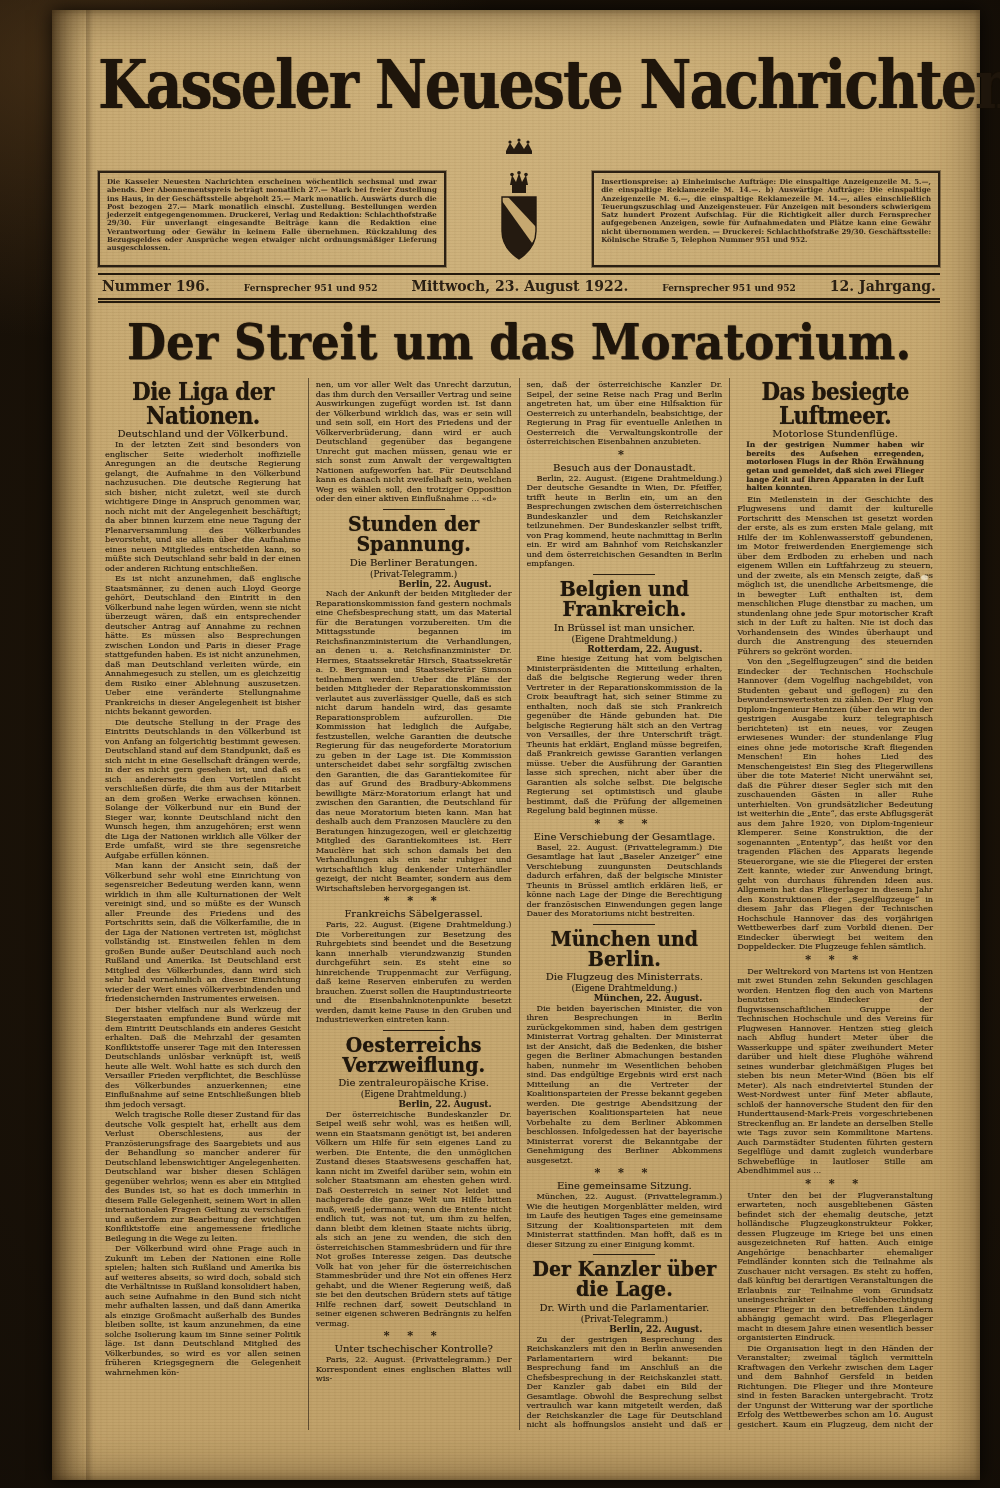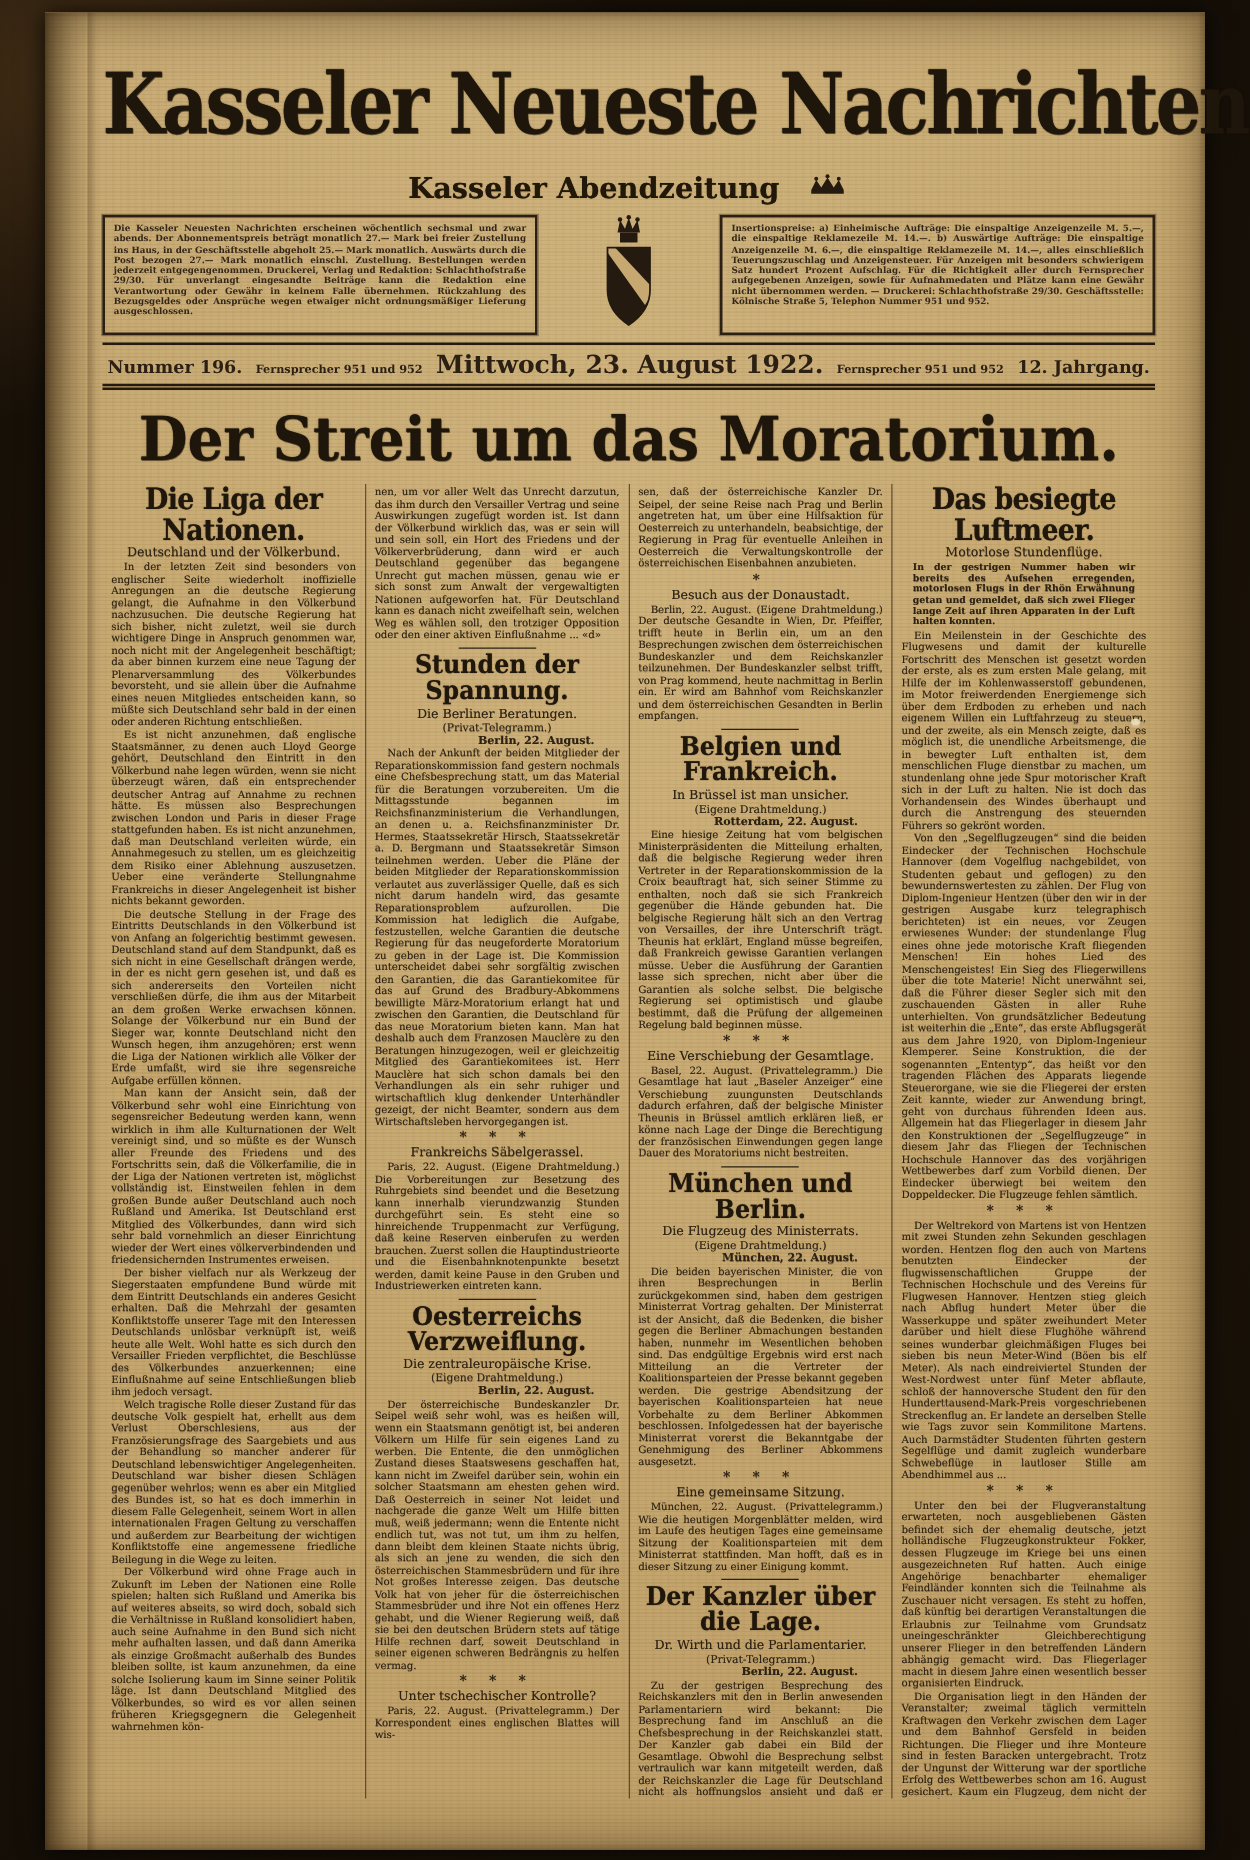--- a/index.html
+++ b/index.html
@@ -4,21 +4,21 @@
 <style>
   html,body{margin:0;padding:0;}
   body{
     width:1000px;height:1488px;position:relative;overflow:hidden;
     background:
       radial-gradient(ellipse 600px 400px at 8% 4%, rgba(110,75,35,.5), transparent 70%),
       radial-gradient(ellipse 900px 1200px at 50% 50%, #221709, #140e07 85%);
     font-family:"DejaVu Serif", serif;
   }
   .paper{
-    position:absolute;left:36px;top:10px;width:928px;height:1470px;
+    position:absolute;left:52px;top:10px;width:928px;height:1470px;
     background:
       radial-gradient(ellipse at 50% 28%, rgba(255,238,195,.14), transparent 65%),
       repeating-linear-gradient(0deg, rgba(118,88,40,.10) 0 1px, transparent 1px 3px),
       repeating-linear-gradient(90deg, rgba(140,108,58,.06) 0 2px, transparent 2px 6px),
       linear-gradient(160deg,#c9ac76 0%, #c6a870 45%, #bfa069 100%);
     box-shadow: inset 0 0 46px rgba(58,38,14,.6), inset 0 0 8px rgba(40,25,8,.55), 0 0 18px rgba(0,0,0,.8);
     color:#2b2013;
     box-sizing:border-box;
     padding:14px 40px 10px 46px;
   }
@@ -47,21 +47,21 @@
   }
   .crestwrap{width:150px;display:flex;align-items:center;justify-content:center;}
   
   .datebar{
     display:flex;align-items:baseline;justify-content:space-between;
     border-top:2px solid #241a0d;border-bottom:5px double #241a0d;
     padding:3px 4px 4px;margin-top:6px;
   }
   .datebar .num,.datebar .vol{font-weight:bold;font-size:14px;}
   .datebar .phone{font-weight:bold;font-size:9px;}
-  .datebar .date{font-weight:bold;font-size:20px;}
+  .datebar .date{font-weight:bold;font-size:14px;}
 
   
   .mainhead{
     text-align:center;font-weight:bold;font-size:45px;margin:16px 0 12px;line-height:1.05;
     color:#1e150b;letter-spacing:0px;text-shadow:0 0 1px rgba(30,20,8,.85), .5px .5px 0 rgba(30,20,8,.5);
     transform:scaleY(1.08);
   }
 
   
   #columns{display:flex;height:1052px;overflow:hidden;}
@@ -87,21 +87,20 @@
 <body>
 
 <div class="paper">
   <div class="crease"></div>
   <div class="crease2"></div>
 
   <header class="masthead">
     <h1 class="mast-title">Kasseler Neueste Nachrichten</h1>
 
     <div class="subbanner">
-      <span class="ed">Kasseler Abendzeitung</span>
       <span>
         <svg width="34" height="22" viewBox="0 0 34 22" fill="#241a10">
           <path d="M4 14 L8 6 L12 12 L17 4 L22 12 L26 6 L30 14 Z"></path>
           <rect x="4" y="14" width="26" height="3"></rect>
           <circle cx="8" cy="5" r="1.6"></circle>
             <circle cx="17" cy="3" r="1.6"></circle>
             <circle cx="26" cy="5" r="1.6"></circle>
         </svg>
       </span>
     </div>

